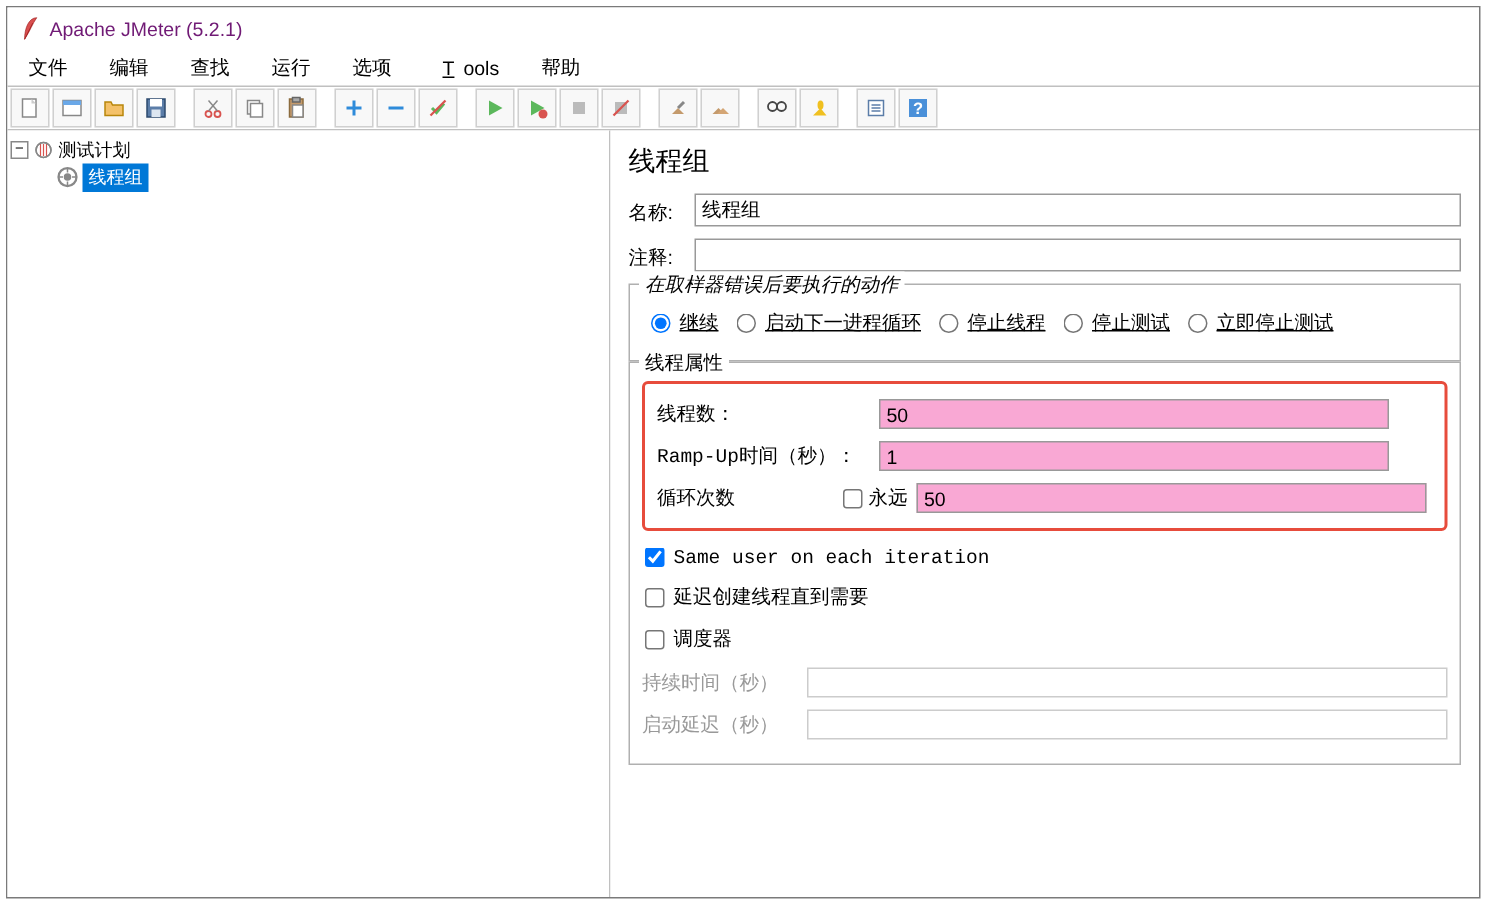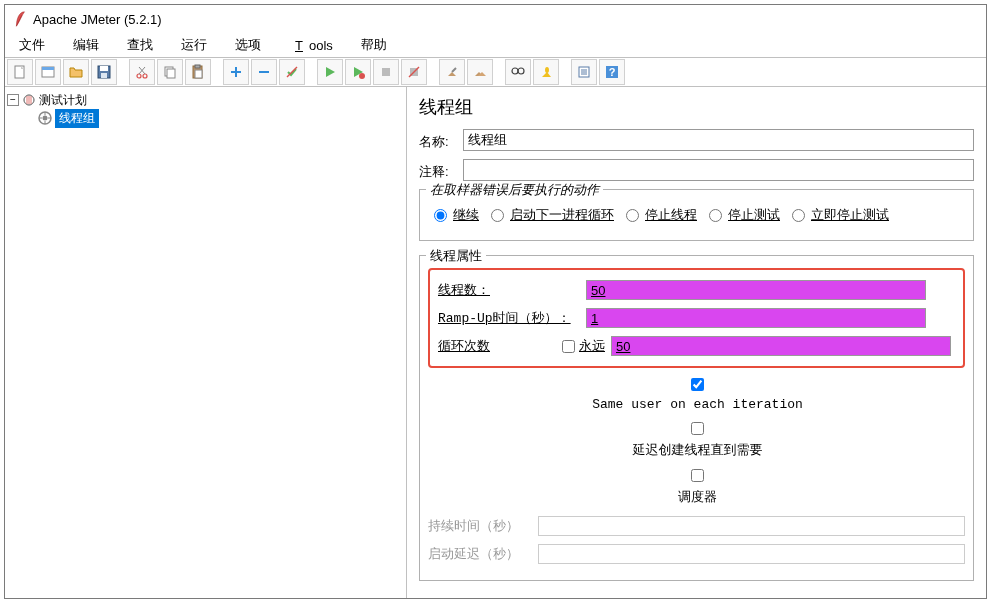--- a/index.html
+++ b/index.html
@@ -2,21 +2,21 @@
 <html><head>
 <meta charset="utf-8">
 <style>
 * { box-sizing: border-box; margin: 0; padding: 0; }
 body { font-family: "Microsoft YaHei", SimSun, Arial, sans-serif; font-size: 13px; background: #fff; width: 991px; height: 603px; overflow: hidden; }
 
 .window { width: 983px; height: 595px; margin: 4px; border: 1px solid #7a7a7a; background: #fff; position: relative; }
 
 .titlebar { height: 28px; display: flex; align-items: center; padding: 0 8px; background: #fff; }
 .feather { width: 14px; height: 18px; margin-right: 6px; }
-.title-text { font-size: 13px; color: #000000; }
+.title-text { font-size: 13px; color: #701a75; }
 
 .menubar { height: 24px; display: flex; align-items: center; padding: 0 8px; gap: 16px; background: #fff; }
 .menubar span { padding: 2px 6px; cursor: default; }
 .menubar .mnemonic { text-decoration: underline; }
 
 .toolbar { height: 30px; border-top: 1px solid #c0c0c0; border-bottom: 1px solid #c0c0c0; display: flex; align-items: center; padding: 0 2px; gap: 2px; background: #fff; }
 .tool { width: 26px; height: 26px; display: flex; align-items: center; justify-content: center; border: 1px solid #d0d0d0; background: #f8f8f8; cursor: pointer; }
 .tool svg { width: 16px; height: 16px; }
 .sep { width: 8px; }
 
@@ -34,32 +34,32 @@
 .form-row { display: flex; align-items: flex-end; margin-bottom: 8px; }
 .form-label { width: 44px; font-size: 13px; }
 .form-input { flex: 1; border: 1px solid #999; height: 22px; padding: 0 4px; font-size: 13px; background: #fff; font-family: inherit; }
 
 .fieldset { border: 1px solid #b0b0b0; padding: 10px 10px 10px 10px; margin-top: 8px; position: relative; }
 .fieldset-legend { position: absolute; top: -9px; left: 6px; background: #fff; padding: 0 4px; font-size: 13px; font-style: italic; }
 .radio-row { display: flex; align-items: center; gap: 12px; padding: 6px 4px; }
 .radio-item { display: flex; align-items: center; gap: 6px; text-decoration: underline; }
 .radio-item input { margin: 0; }
 
-.props-fieldset { border: 1px solid #b0b0b0; padding: 12px 8px 8px 8px; margin-top: 14px; position: relative; }
+.props-fieldset { border: 1px solid #b0b0b0; padding: 12px 8px 8px 8px; position: relative; }
 .props-legend { position: absolute; top: -9px; left: 6px; background: #fff; padding: 0 4px; font-size: 13px; }
 
-.highlight-box { border: 2px solid #e74c3c; border-radius: 4px; padding: 10px 8px; margin-bottom: 10px; text-decoration: underline; }
+.highlight-box { border: 2px solid #e74c3c; border-radius: 4px; padding: 10px 8px; margin-bottom: 10px; }
 .prop-row { display: flex; align-items: center; margin-bottom: 8px; }
 .prop-row:last-child { margin-bottom: 0; }
 .prop-label { width: 148px; font-size: 13px; font-family: "Microsoft YaHei", monospace; }
-.prop-input { width: 340px; border: 1px solid #999; height: 20px; padding: 0 4px; font-size: 13px; background: #d946ef; font-family: inherit; }
+.prop-input { width: 340px; border: 1px solid #999; height: 20px; padding: 0 4px; font-size: 13px; background: #f9a8d4; font-family: inherit; }
 .cb-inline { display: flex; align-items: center; gap: 4px; margin-right: 6px; padding-left: 32px; }
 .cb-inline input { margin: 0; }
 
-.checkbox-row { display: flex; align-items: center; gap: 6px; margin-left: 2px; margin-bottom: 10px; flex-direction: column; }
+.checkbox-row { display: flex; align-items: center; gap: 6px; margin-left: 2px; margin-bottom: 10px; }
 .checkbox-row input { margin: 0; }
 .mono { font-family: "Courier New", monospace; }
 
 .gray-row { display: flex; align-items: center; margin-bottom: 8px; }
 .gray-label { width: 110px; font-size: 13px; color: #999; }
 .gray-input { flex: 1; border: 1px solid #ccc; height: 20px; background: #fff; }
 </style>
 </head>
 <body>
 

